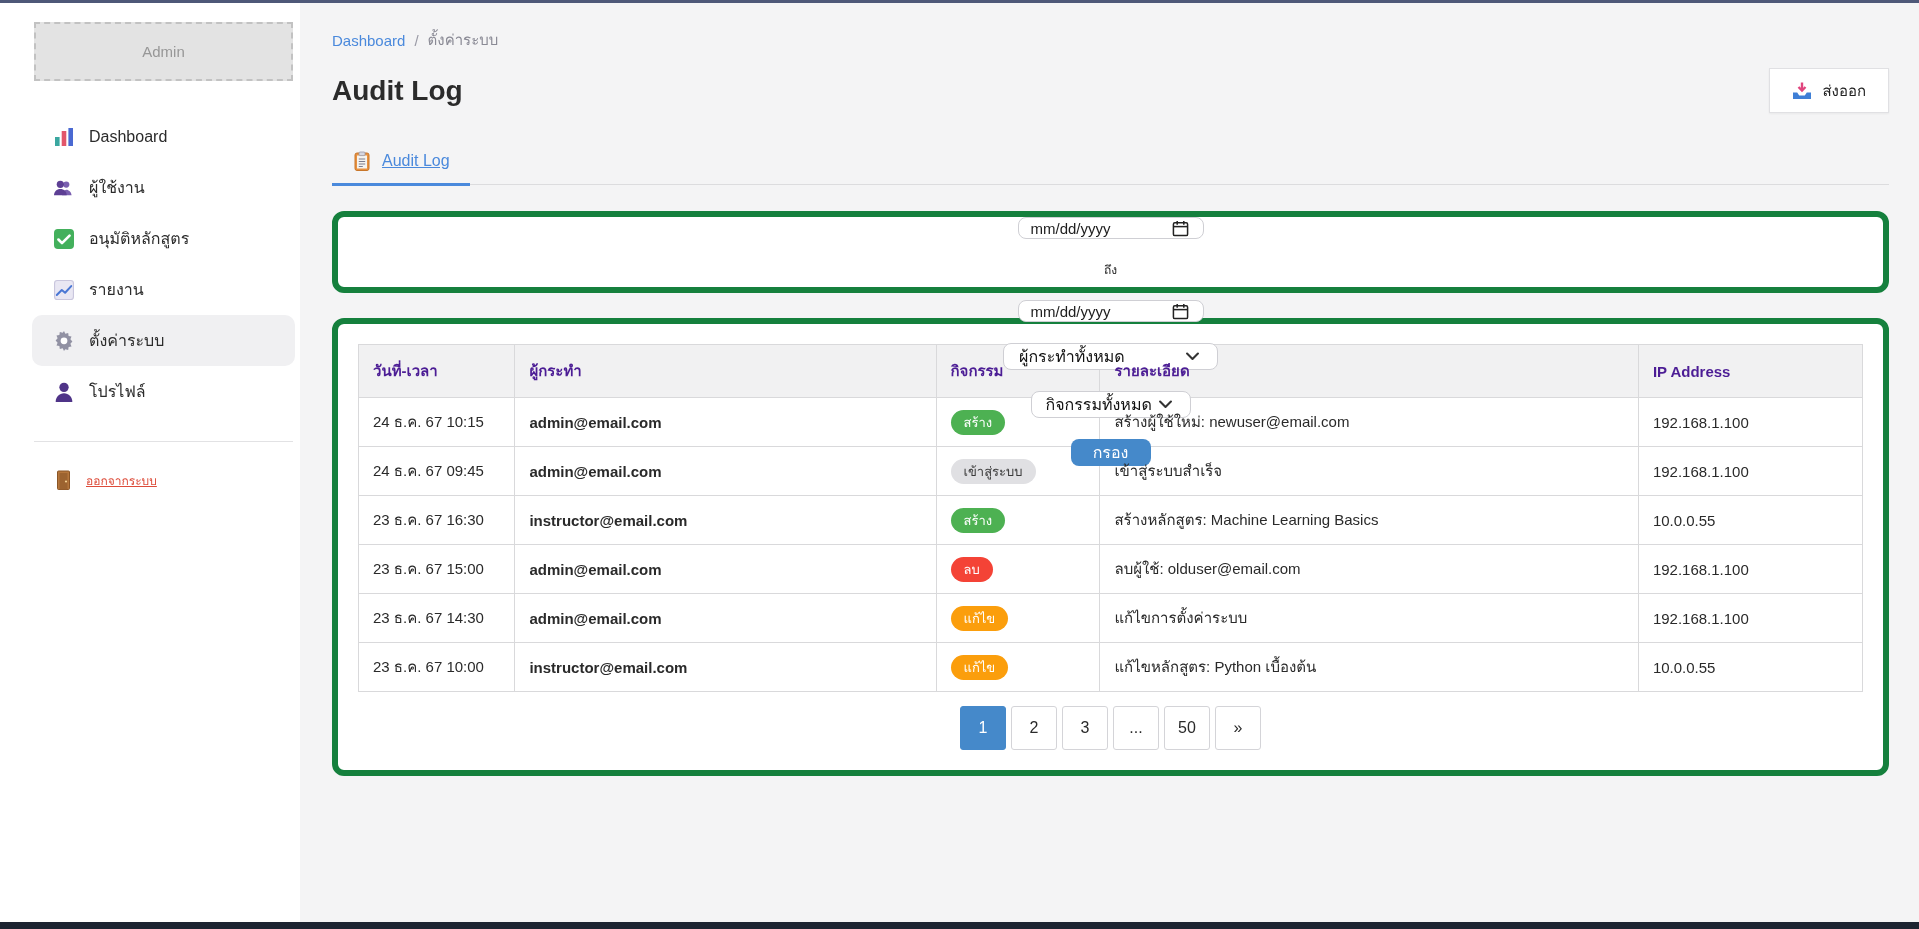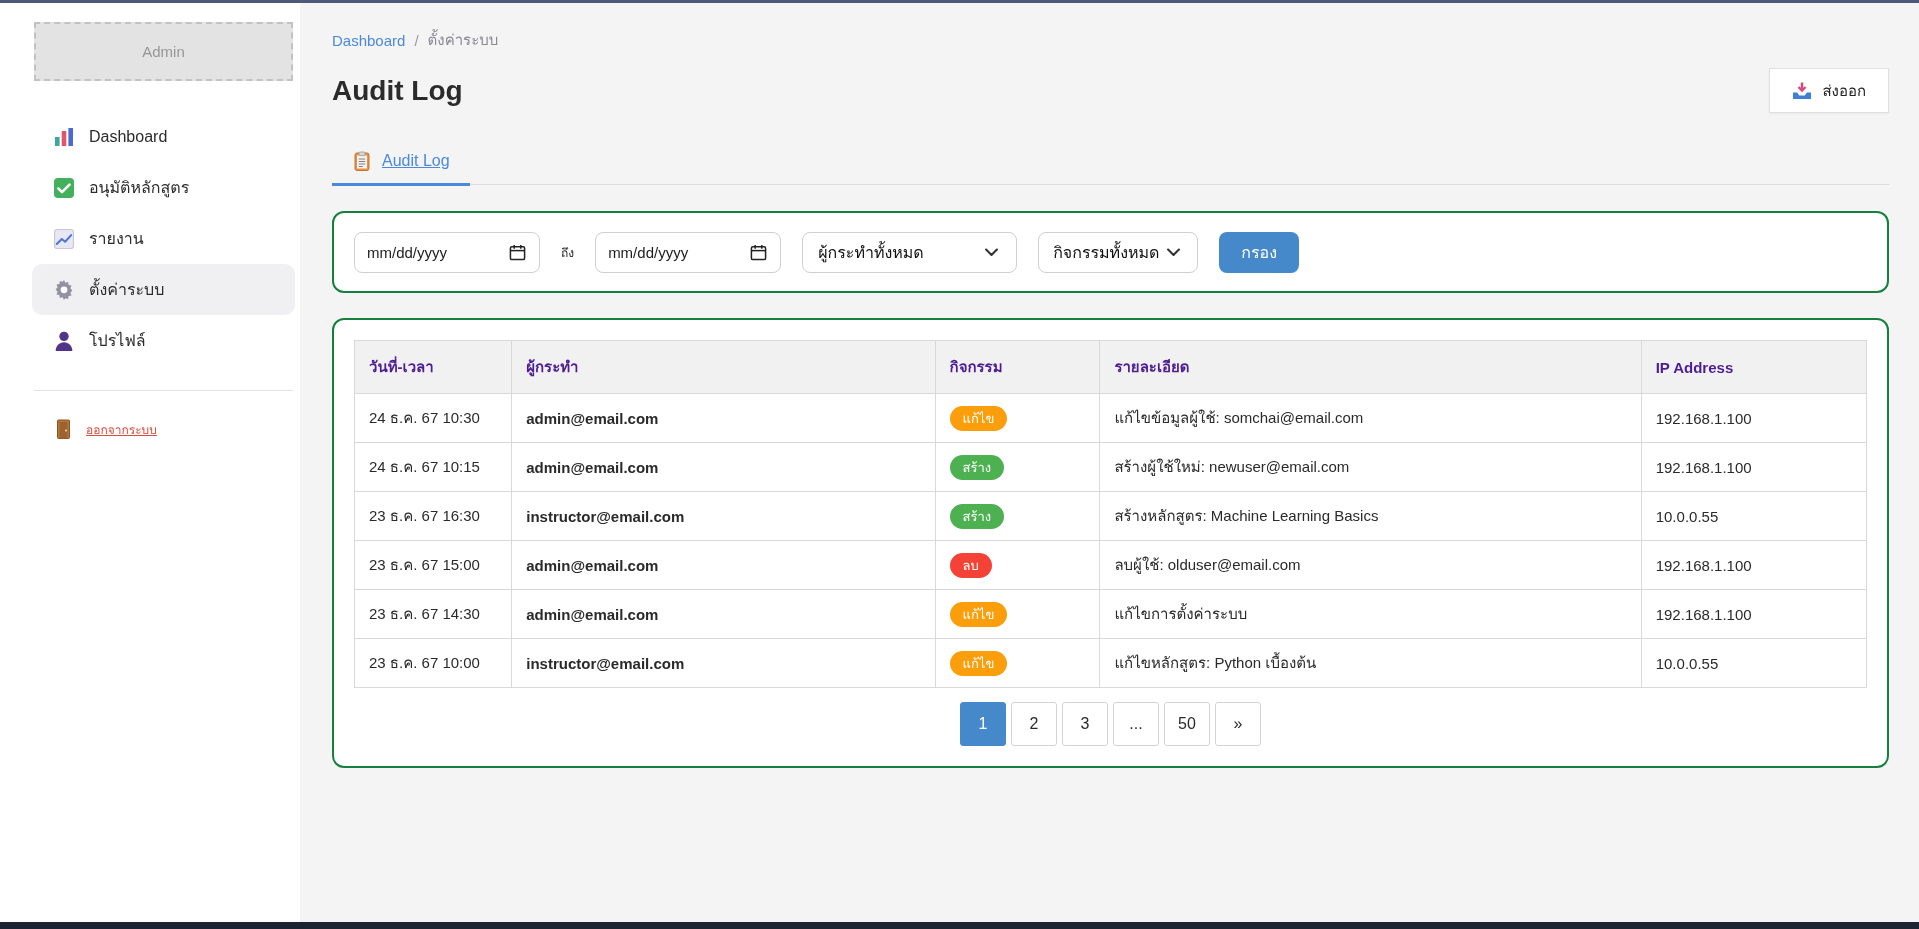--- a/index.html
+++ b/index.html
@@ -36,21 +36,21 @@
   .export-btn { height:45px; padding:0 22px; background:#fff; border:1px solid #e0e0e3; border-radius:0;
                 font-size:15px; color:#222; display:flex; align-items:center; gap:10px; cursor:pointer;
                 box-shadow:0 1px 2px rgba(0,0,0,.05); }
 
   .tabbar { margin-top:28px; border-bottom:1px solid #dcdcde; display:flex; }
   .tab { display:flex; align-items:center; gap:10px; padding:10px 20px 12px; color:var(--link,#4a89dc);
          font-size:16px; border-bottom:3px solid transparent; margin-bottom:-2px; cursor:pointer; }
   .tab.active { border-bottom-color:var(--link,#4a89dc); }
   .tab-label { text-decoration:underline; }
 
-  .card { background:#fff; border:2px solid #15803d; border-radius:12px; }
+  .card { background:#fff; border:6px solid #15803d; border-radius:12px;flex-direction:column; }
   .filter-card { margin-top:26px; height:82px; display:flex; align-items:center; padding:0 20px; gap:21px; }
   .ctrl { height:41px; border:1px solid #cfcfd4; border-radius:8px; background:#fff;
           display:flex; align-items:center; justify-content:space-between; cursor:pointer; }
   .date-input { width:186px; padding:0 12px; font-size:15px; color:#1e1e1e; }
   .to-label { font-size:12px; color:#222; }
   .select { font-size:16px; color:#111; }
   .select-actor { width:215px; padding:0 15px; }
   .select-activity { width:160px; padding:0 14px;text-align:center; }
   .chevron svg { width:13px; height:9px; display:block; }
   .cal svg { width:17px; height:17px; display:block; }
@@ -87,20 +87,31 @@
   <nav class="nav" id="sidebar-nav">
       <div class="nav-item">
         <span class="icon">
           <svg viewBox="0 0 20 20">
             <rect x="1" y="10" width="4.6" height="9" fill="#3aa7a0"></rect>
             <rect x="7.7" y="4" width="4.6" height="15" fill="#e2566b"></rect>
             <rect x="14.4" y="1" width="4.6" height="18" fill="#4a69d2"></rect>
           </svg>
         </span>
         <span>Dashboard</span>
+      </div>
+      <div class="nav-item">
+        <span class="icon">
+          <svg viewBox="0 0 22 18">
+            <circle cx="13.5" cy="5.2" r="3.4" fill="#7a5fb0"></circle>
+            <path d="M8.8 17c.5-3.5 2.4-6 4.7-6 2.9 0 5.4 2.6 5.8 6z" fill="#7a5fb0"></path>
+            <circle cx="7" cy="5" r="4" fill="#5d3f94"></circle>
+            <path d="M0 17c0-4 3-7 7-7s7 3 7 7z" fill="#5d3f94"></path>
+          </svg>
+        </span>
+        <span>ผู้ใช้งาน</span>
       </div>
       <div class="nav-item">
         <span class="icon">
           <svg viewBox="0 0 18 18">
             <rect width="18" height="18" rx="3.5" fill="#43b05c"></rect>
             <path d="M4 9.5l3.2 3.2L14 6" stroke="#fff" stroke-width="2.4" fill="none" stroke-linecap="round" stroke-linejoin="round"></path>
           </svg>
         </span>
         <span>อนุมัติหลักสูตร</span>
       </div>
@@ -234,31 +245,31 @@
           <tr id="table-head-row">
             <th>วันที่-เวลา</th>
             <th>ผู้กระทำ</th>
             <th>กิจกรรม</th>
             <th>รายละเอียด</th>
             <th>IP Address</th>
           </tr>
         </thead>
       <tbody id="table-body">
           <tr>
-            <td>24 ธ.ค. 67 10:30</td>
-            <td class="actor-cell">admin@email.com</td>
-            <td><span class="badge badge-edit">แก้ไข</span></td>
-            <td>แก้ไขข้อมูลผู้ใช้: somchai@email.com</td>
-            <td>192.168.1.100</td>
-          </tr>
-          <tr>
             <td>24 ธ.ค. 67 10:15</td>
             <td class="actor-cell">admin@email.com</td>
             <td><span class="badge badge-create">สร้าง</span></td>
             <td>สร้างผู้ใช้ใหม่: newuser@email.com</td>
+            <td>192.168.1.100</td>
+          </tr>
+          <tr>
+            <td>24 ธ.ค. 67 09:45</td>
+            <td class="actor-cell">admin@email.com</td>
+            <td><span class="badge badge-login">เข้าสู่ระบบ</span></td>
+            <td>เข้าสู่ระบบสำเร็จ</td>
             <td>192.168.1.100</td>
           </tr>
           <tr>
             <td>23 ธ.ค. 67 16:30</td>
             <td class="actor-cell">instructor@email.com</td>
             <td><span class="badge badge-create">สร้าง</span></td>
             <td>สร้างหลักสูตร: Machine Learning Basics</td>
             <td>10.0.0.55</td>
           </tr>
           <tr>

